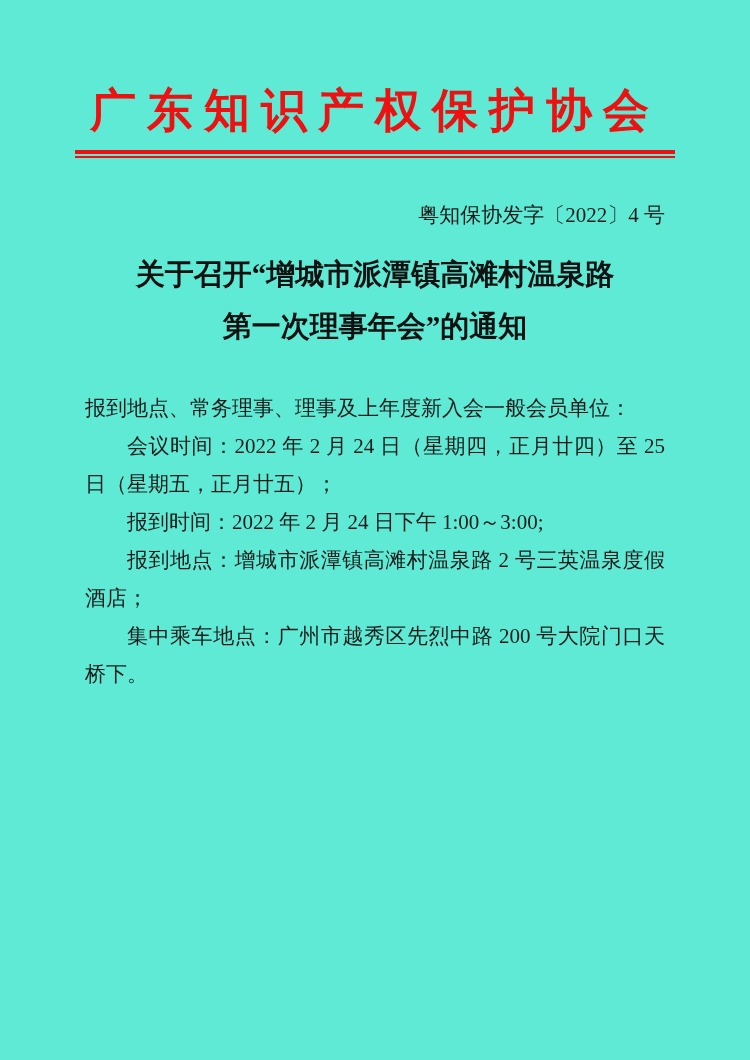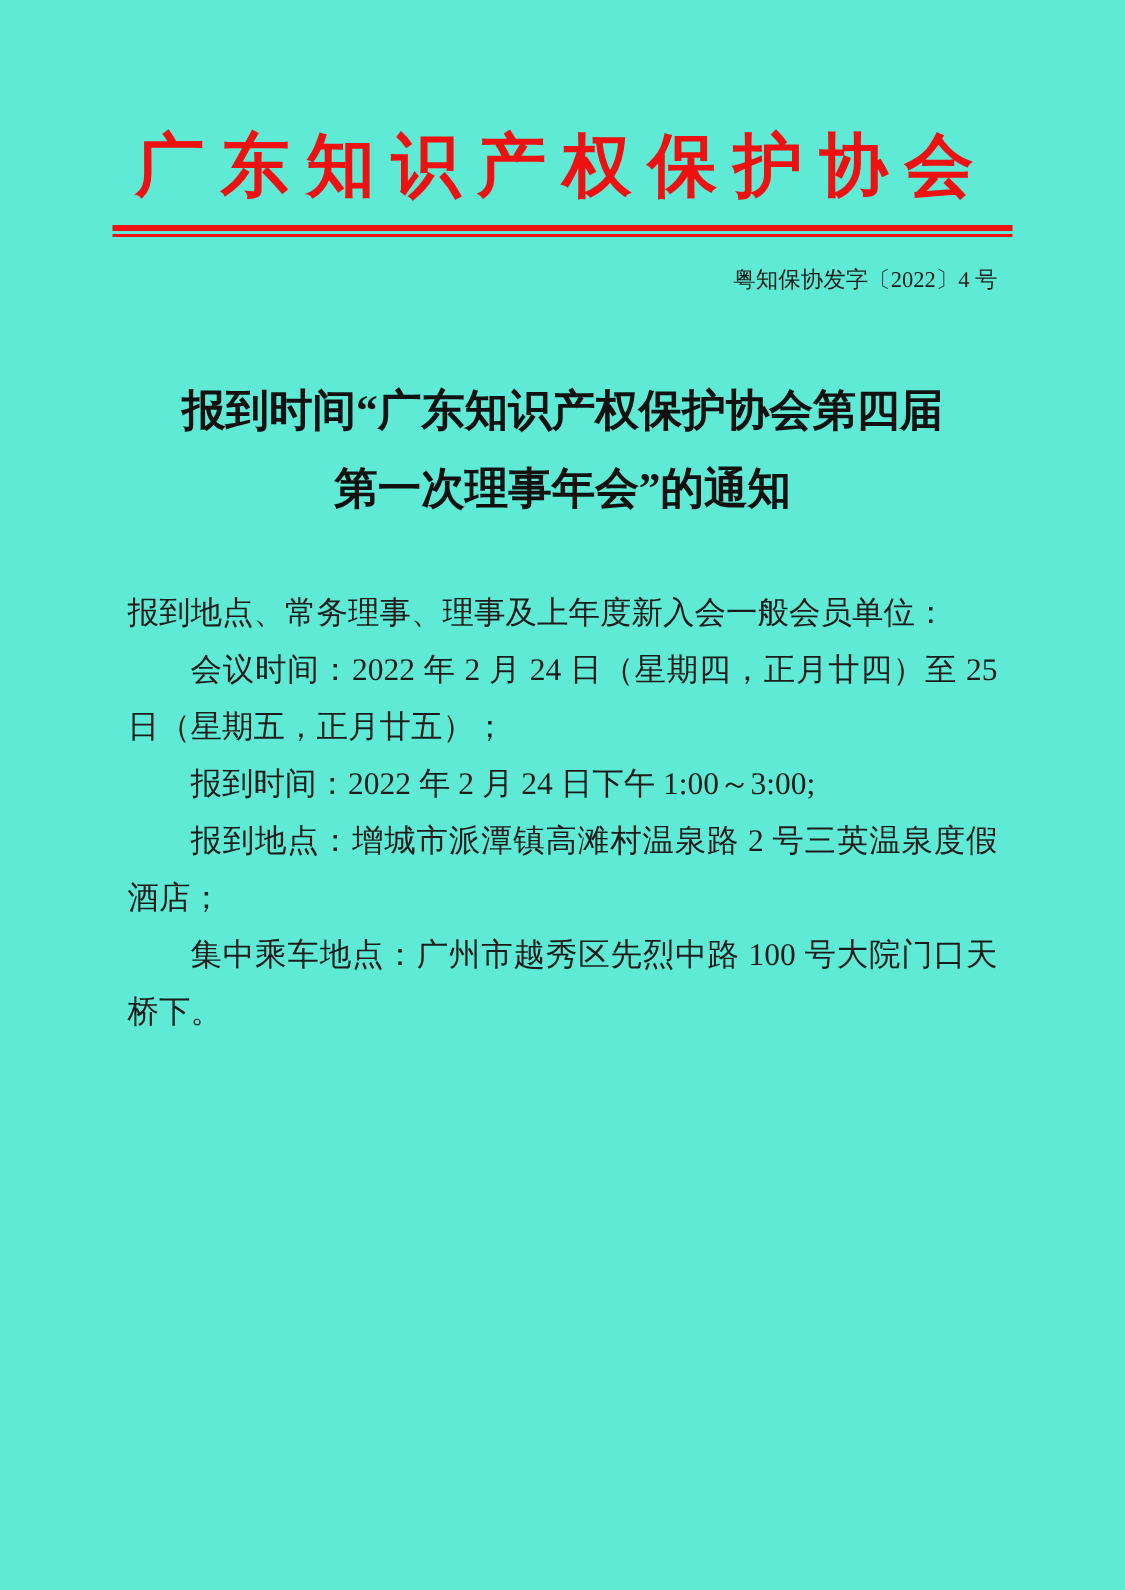--- a/index.html
+++ b/index.html
@@ -42,23 +42,23 @@
     background: var(--accent, #ee1111);
   }
   .rule-thin {
     height: 2px;
     margin-top: 2px;
     background: var(--accent, #ee1111);
   }
   
   .doc-number {
     position: absolute;
-    top: 173px;
+    top: 201px;
     right: 85px;
-    font-size: 15px;
+    font-size: 21px;
     line-height: 28px;
     color: #1b1b1b;
   }
   
   .notice-title {
     position: absolute;
     top: 248px;
     left: 0;
     right: 0;
     text-align: center;
@@ -98,25 +98,25 @@
   <div class="org-title">广东知识产权保护协会</div>
 
   <div class="rule-wrap">
     <div class="rule-thick"></div>
     <div class="rule-thin"></div>
   </div>
 
   <div class="doc-number">粤知保协发字〔2022〕4 号</div>
 
   <div class="notice-title">
-    <div>报到时间“广东知识产权保护协会第四届</div>
+    <div>关于召开“增城市派潭镇高滩村温泉路</div>
     <div>第一次理事年会”的通知</div>
   </div>
 
   <div class="doc-body">
       <p class="">报到地点、常务理事、理事及上年度新入会一般会员单位：</p>
       <p class="indent">会议时间：2022 年 2 月 24 日（星期四，正月廿四）至 25 日（星期五，正月廿五）；</p>
       <p class="indent">报到时间：2022 年 2 月 24 日下午 1:00～3:00;</p>
       <p class="indent">报到地点：增城市派潭镇高滩村温泉路 2 号三英温泉度假酒店；</p>
-      <p class="indent">集中乘车地点：广州市越秀区先烈中路 100 号大院门口天桥下。</p>
+      <p class="indent">集中乘车地点：广州市越秀区先烈中路 200 号大院门口天桥下。</p>
     </div>
 
 </div>
 
 </body></html>

